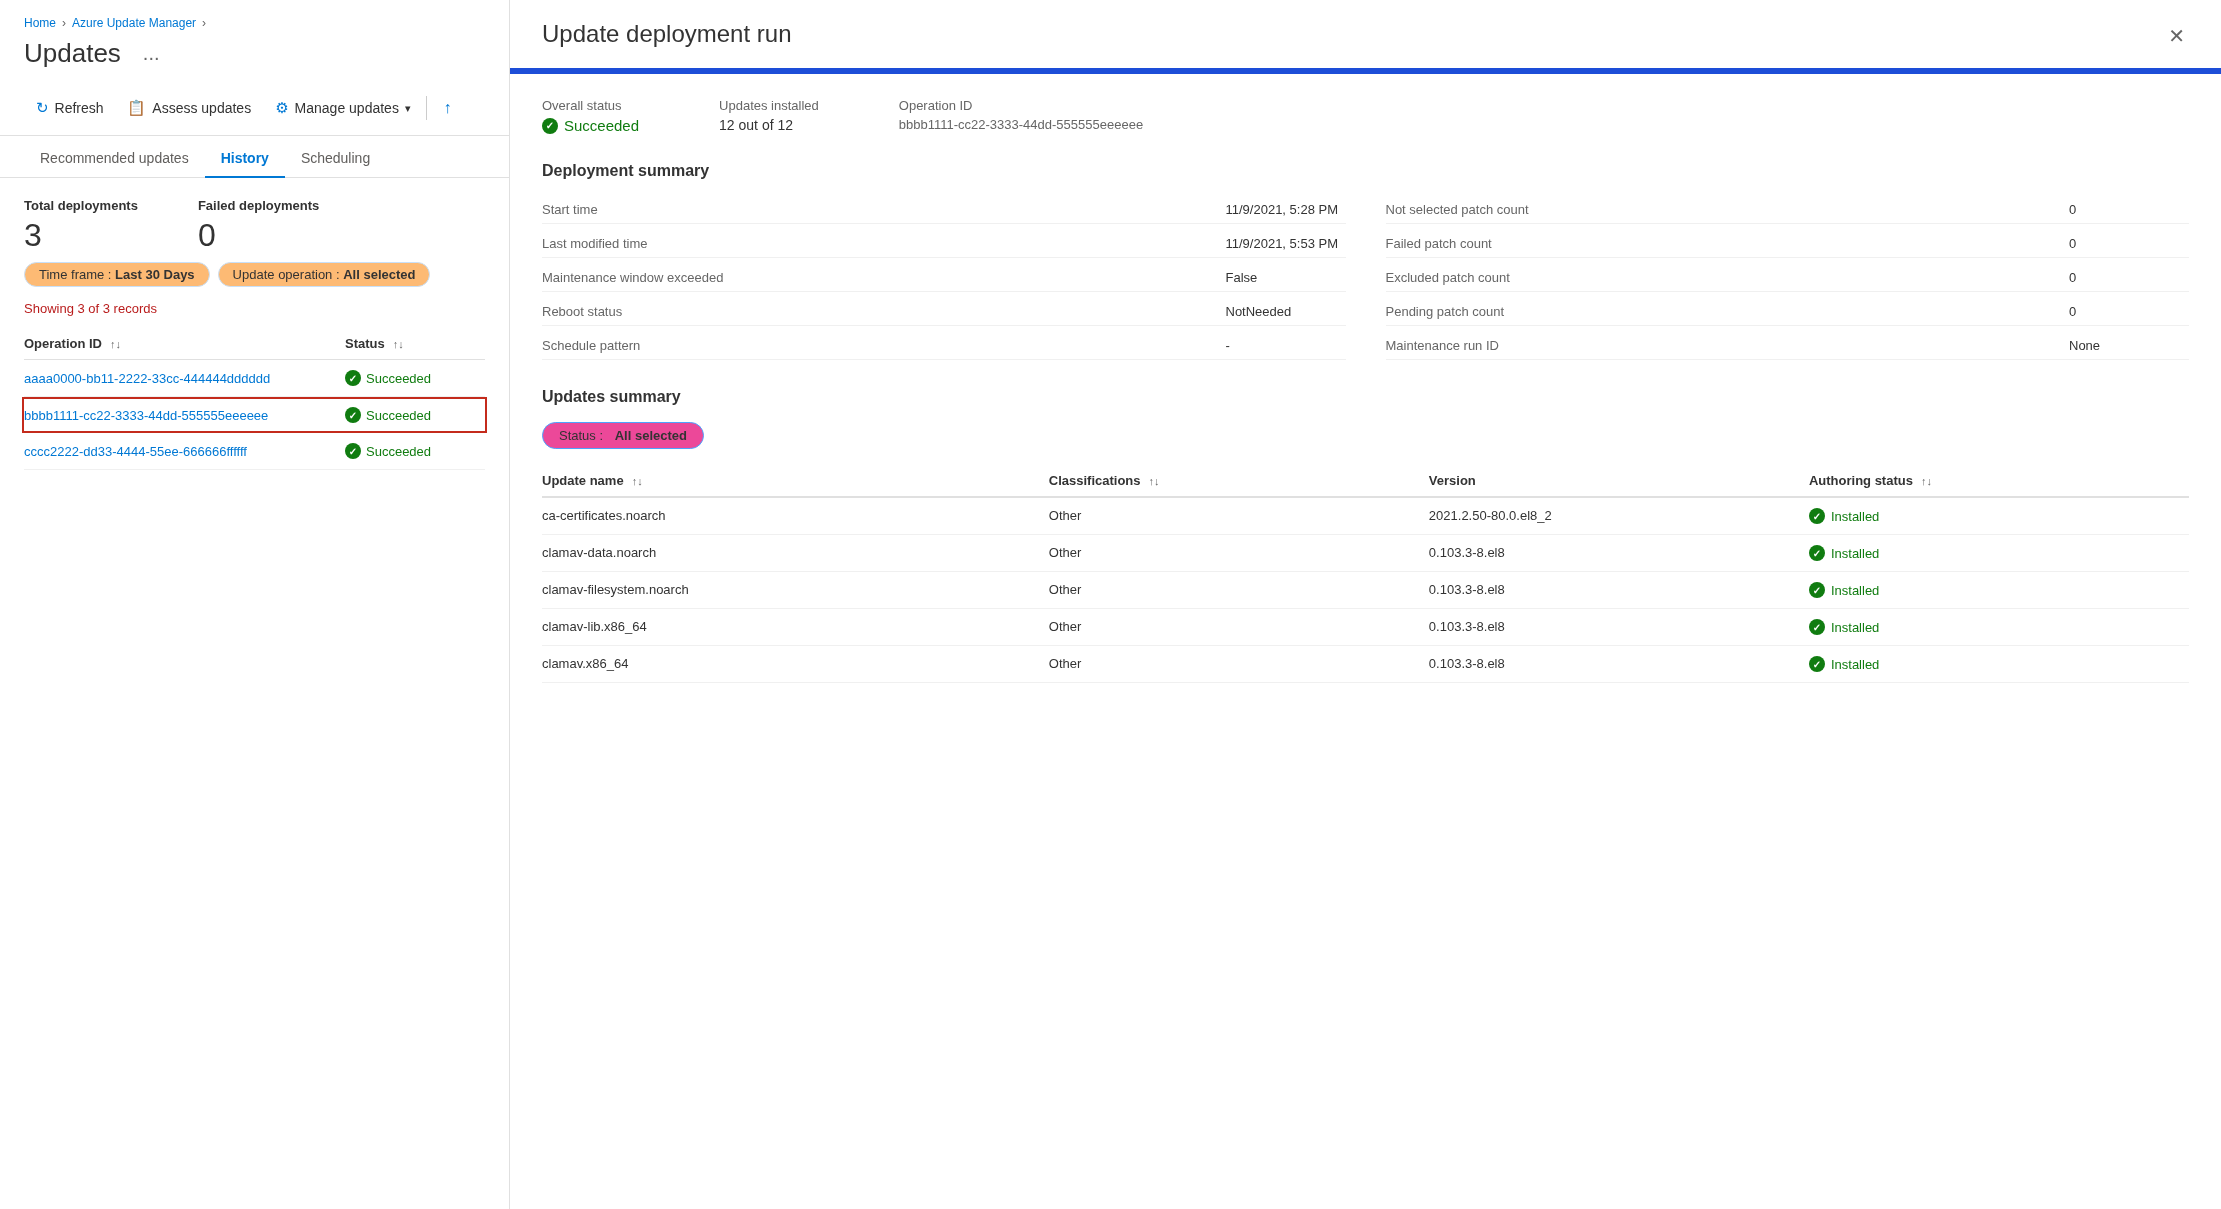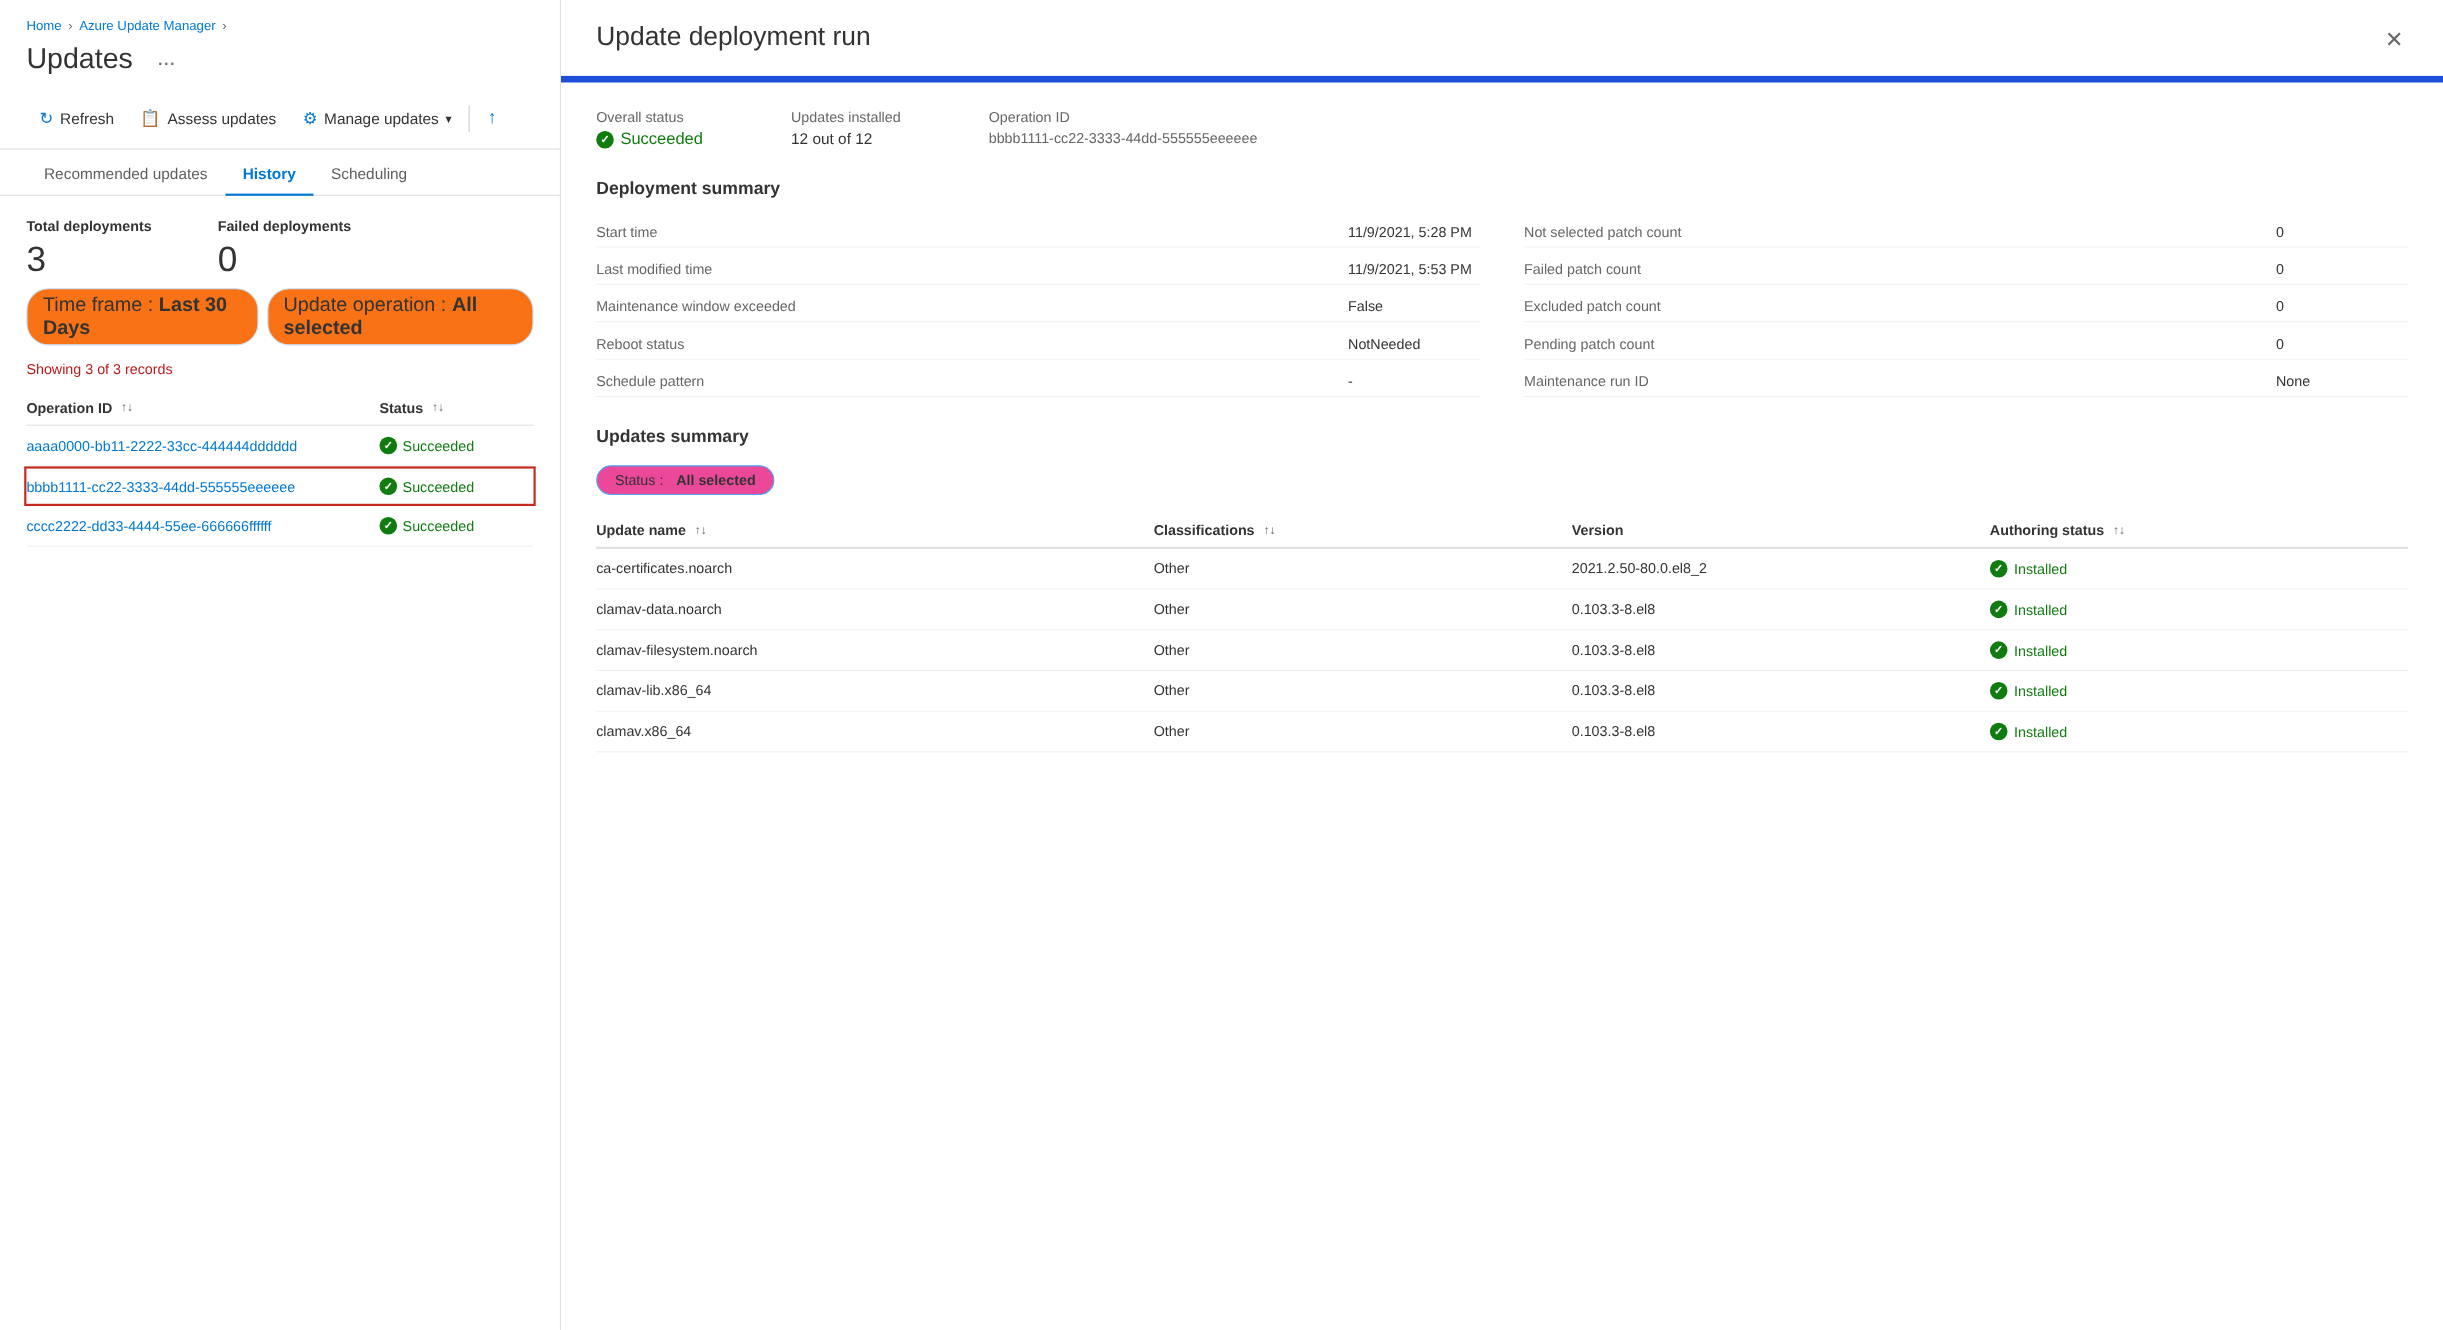--- a/index.html
+++ b/index.html
@@ -90,25 +90,25 @@
     }
     .stat-item .stat-label { font-size: 13px; font-weight: 600; color: #333; margin-bottom: 4px; }
     .stat-item .stat-value { font-size: 32px; font-weight: 300; color: #333; }
 
     .filters-row {
       display: flex;
       gap: 8px;
       margin-bottom: 14px;
     }
     .filter-chip {
-      background: #f97316;
+      background: #fdba74;
       border: 1px solid #c8e0f8;
       border-radius: 20px;
       padding: 4px 14px;
-      font-size: 18px;
+      font-size: 13px;
       color: #333;
       cursor: pointer;
     }
     .filter-chip strong { font-weight: 600; }
 
     .records-count { font-size: 13px; color: #b91c1c; margin-bottom: 12px; }
 
     .table-header {
       display: flex;
       padding: 8px 0;

